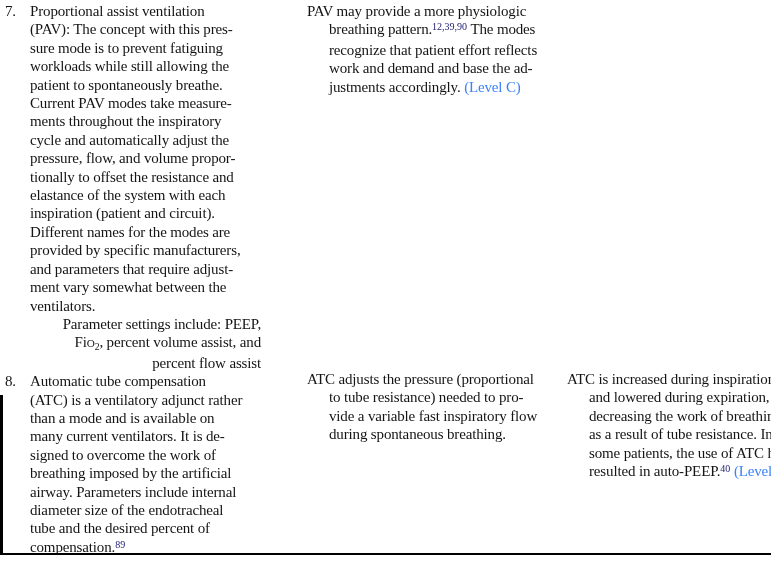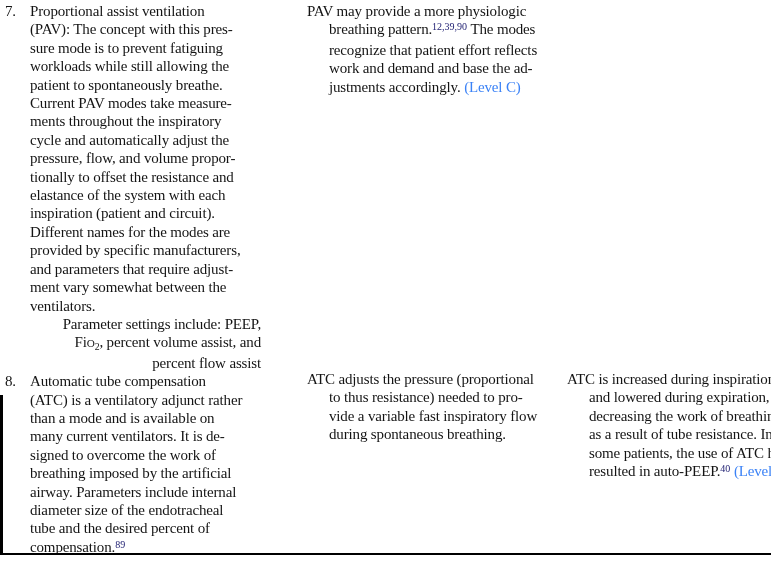--- a/index.html
+++ b/index.html
@@ -75,21 +75,21 @@
   <div class="col" style="left:263px; top:2px; width:252px;">
     <div class="hang"><span>PAV may provide a more physiologic
 breathing pattern.</span><span class="ref">12,39,90</span><span> The modes
 recognize that patient effort reflects
 work and demand and base the ad-
 justments accordingly. </span><span class="level">(Level C)</span></div>
   </div>
 
   <div class="col" style="left:263px; top:370px; width:252px;">
     <div class="hang"><span>ATC adjusts the pressure (proportional
-to thus resistance) needed to pro-
+to tube resistance) needed to pro-
 vide a variable fast inspiratory flow
 during spontaneous breathing.</span></div>
   </div>
 
 
   <div class="col" style="left:523px; top:370px; width:246px;">
     <div class="hang"><span>ATC is increased during inspiration
 and lowered during expiration, thus
 decreasing the work of breathing
 as a result of tube resistance. In

